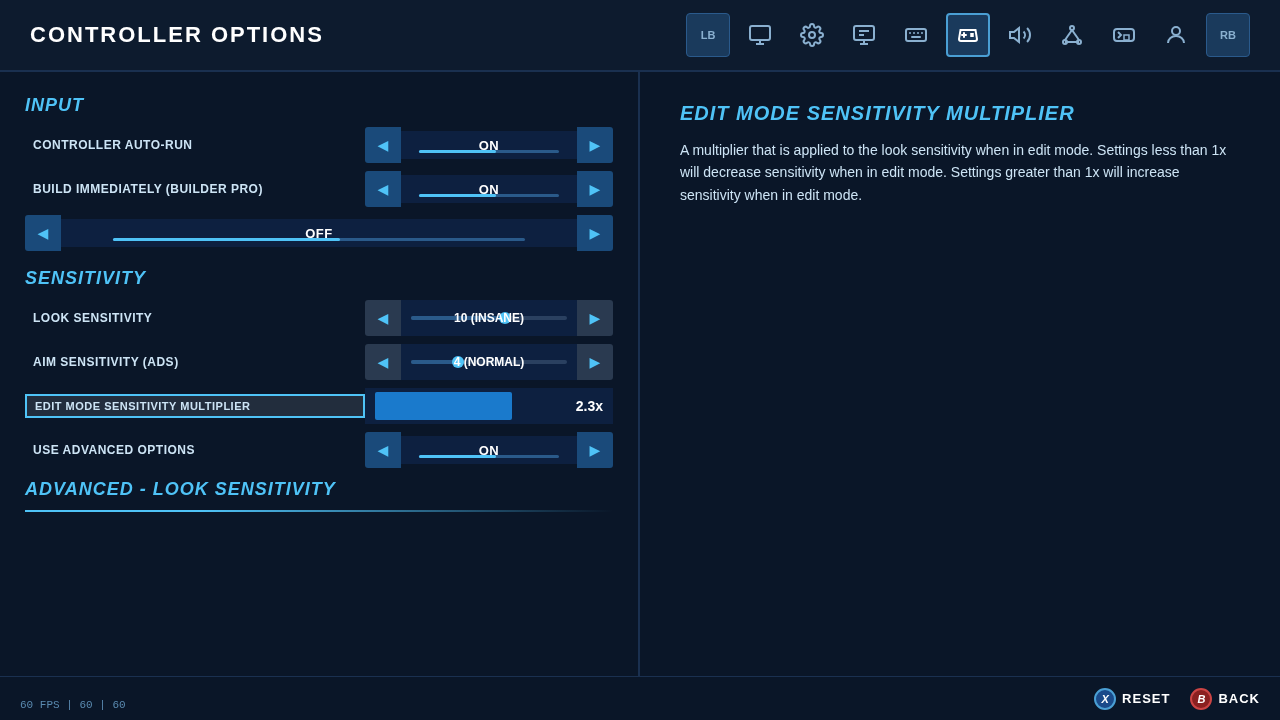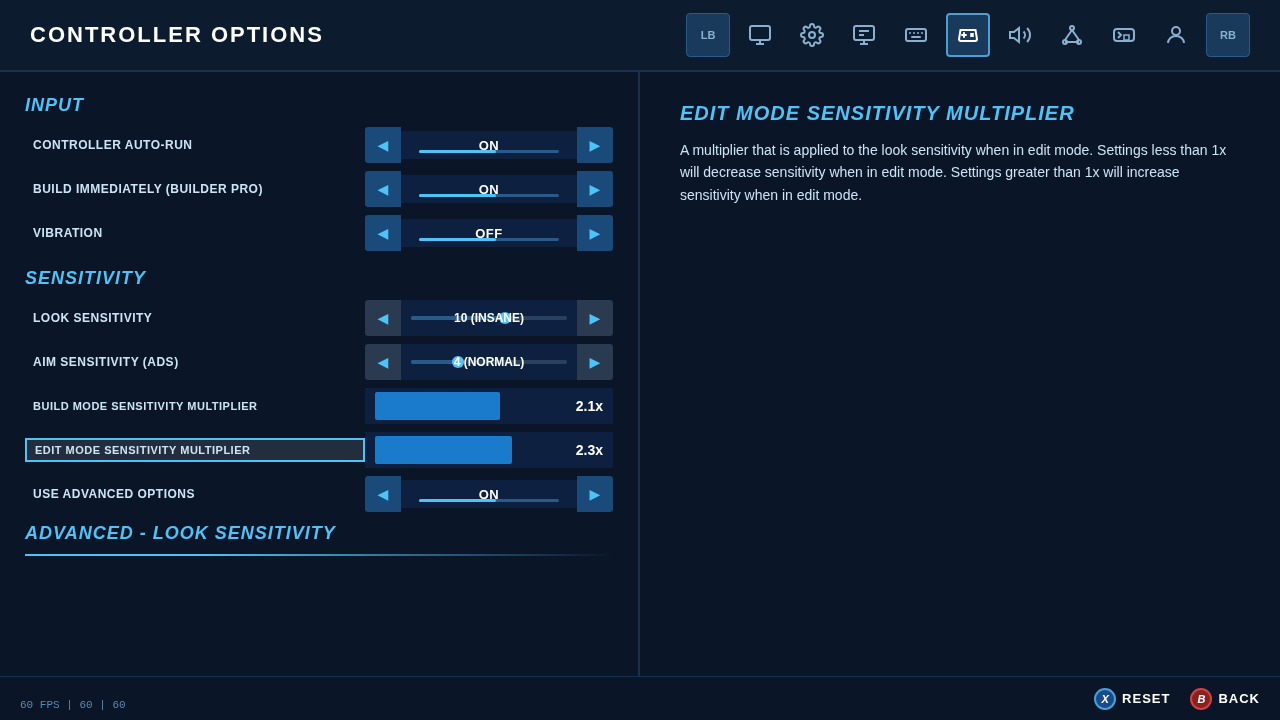--- a/index.html
+++ b/index.html
@@ -410,21 +410,20 @@
               <div class="slider-fill" style="width:55%"></div>
             </div>
         </div>
         <button class="arrow-btn right">▶</button>
       </div>
     </div>
 
 
 
     <div class="setting-row">
-      <div class="setting-label">VIBRATION</div>
       <div class="setting-control">
         <button class="arrow-btn left">◀</button>
         <div class="value-display">
           <span>OFF</span>
           <div class="slider-track">
               <div class="slider-fill" style="width:55%"></div>
             </div>
         </div>
         <button class="arrow-btn right">▶</button>
       </div>
@@ -455,29 +454,20 @@
           <span style="position:absolute;left:50%;transform:translateX(-50%);font-size:12px;font-weight:700;color:white;z-index:1;text-transform:uppercase;">4 (NORMAL)</span>
           <div class="slider-track-bg">
             <div class="slider-fill-sens" style="width:30%"></div>
             <div class="slider-thumb" style="left:30%"></div>
           </div>
         </div>
         <button class="arrow-btn right" style="background:#2a3a50;">▶</button>
       </div>
     </div>
 
-    <div class="setting-row">
-      <div class="setting-label" style="font-size:11px;">BUILD MODE SENSITIVITY MULTIPLIER</div>
-      <div class="setting-control">
-        <div class="multiplier-control">
-          <div class="multiplier-bar-fill" style="width:55%"></div>
-          <span class="multiplier-value">2.1x</span>
-        </div>
-      </div>
-    </div>
 
     <div class="setting-row">
       <div class="setting-label selected" style="font-size:11px;">EDIT MODE SENSITIVITY MULTIPLIER</div>
       <div class="setting-control">
         <div class="multiplier-control">
           <div class="multiplier-bar-fill" style="width:60%"></div>
           <span class="multiplier-value">2.3x</span>
         </div>
       </div>
     </div>

